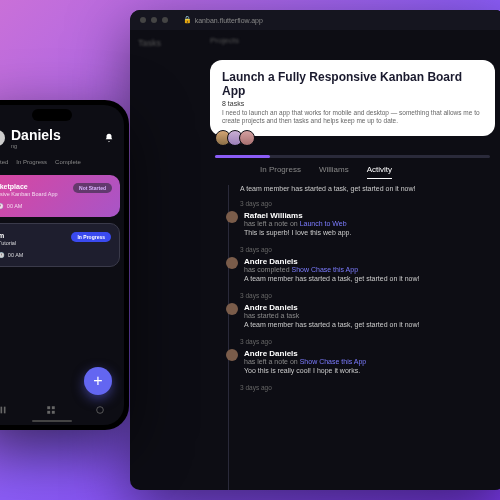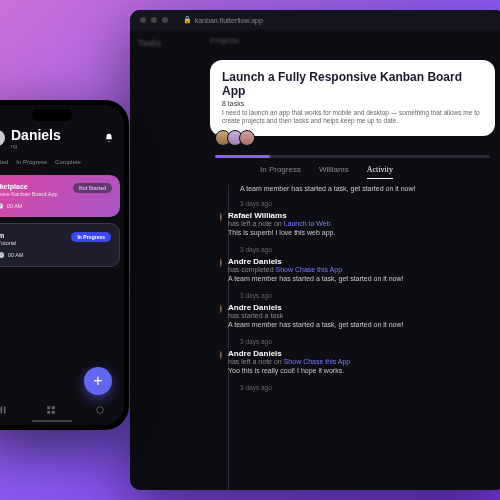--- a/index.html
+++ b/index.html
@@ -23,27 +23,27 @@
   .avatar { width: 16px; height: 16px; border-radius: 50%; border: 1.5px solid #0d0d14; background: #888; }
   .avatar:nth-child(1){background:linear-gradient(#d4a574,#8b6f47);}
   .avatar:nth-child(2){background:linear-gradient(#c9b0d4,#9b7fb8);margin-left:-4px;}
   .avatar:nth-child(3){background:linear-gradient(#d4a0a0,#a87070);margin-left:-4px;}
   
   .progress-bar { position: absolute; top: 145px; left: 85px; right: 15px; height: 3px; background: #2a2a3a; border-radius: 2px; }
   .progress-fill { width: 20%; height: 100%; background: #8b5cf6; border-radius: 2px; }
   
   .tabs { position: absolute; top: 155px; left: 130px; display: flex; gap: 18px; font-size: 8px; }
   .tab { color: #888; padding-bottom: 4px; cursor: pointer; }
-  .tab.active { color: #fff; border-bottom: 1.5px solid #fff; font-family: Liberation Serif, serif; }
+  .tab.active { color: #fff; border-bottom: 1.5px solid #fff; }
   
   .activity-feed { position: absolute; top: 175px; left: 90px; right: 10px; bottom: 0; overflow: hidden; }
   .timeline-line { position: absolute; left: 8px; top: 0; bottom: 0; width: 1px; background: #2a2a3a; }
   .feed-intro { font-size: 7px; color: #ccc; margin-left: 20px; margin-bottom: 8px; }
   .date-sep { font-size: 6.5px; color: #666; margin: 6px 0 4px 20px; }
-  .feed-item { margin-left: 8px; margin-bottom: 10px; position: relative; }
+  .feed-item { margin-left: 24px; margin-bottom: 10px; position: relative; }
   .feed-avatar { position: absolute; left: -18px; top: 0; width: 12px; height: 12px; border-radius: 50%; background: #7a5c4a; }
   .feed-name { font-size: 8px; font-weight: 600; color: #fff; }
   .feed-action { font-size: 7px; color: #888; }
   .feed-link { color: #7c7cff; }
   .feed-body { font-size: 7px; color: #ccc; margin-top: 2px; }
   
   .phone { position: absolute; left: -26px; top: 100px; width: 155px; height: 330px; background: #000; border-radius: 24px; padding: 5px; box-shadow: 0 20px 60px rgba(0,0,0,0.6); }
   .phone-screen { width: 100%; height: 100%; background: #0d0d14; border-radius: 20px; overflow: hidden; position: relative; }
   .notch { position: absolute; top: 4px; left: 50%; transform: translateX(-50%); width: 40px; height: 12px; background: #000; border-radius: 8px; }
   .phone-header { padding: 22px 10px 6px; display: flex; align-items: center; justify-content: space-between; }

